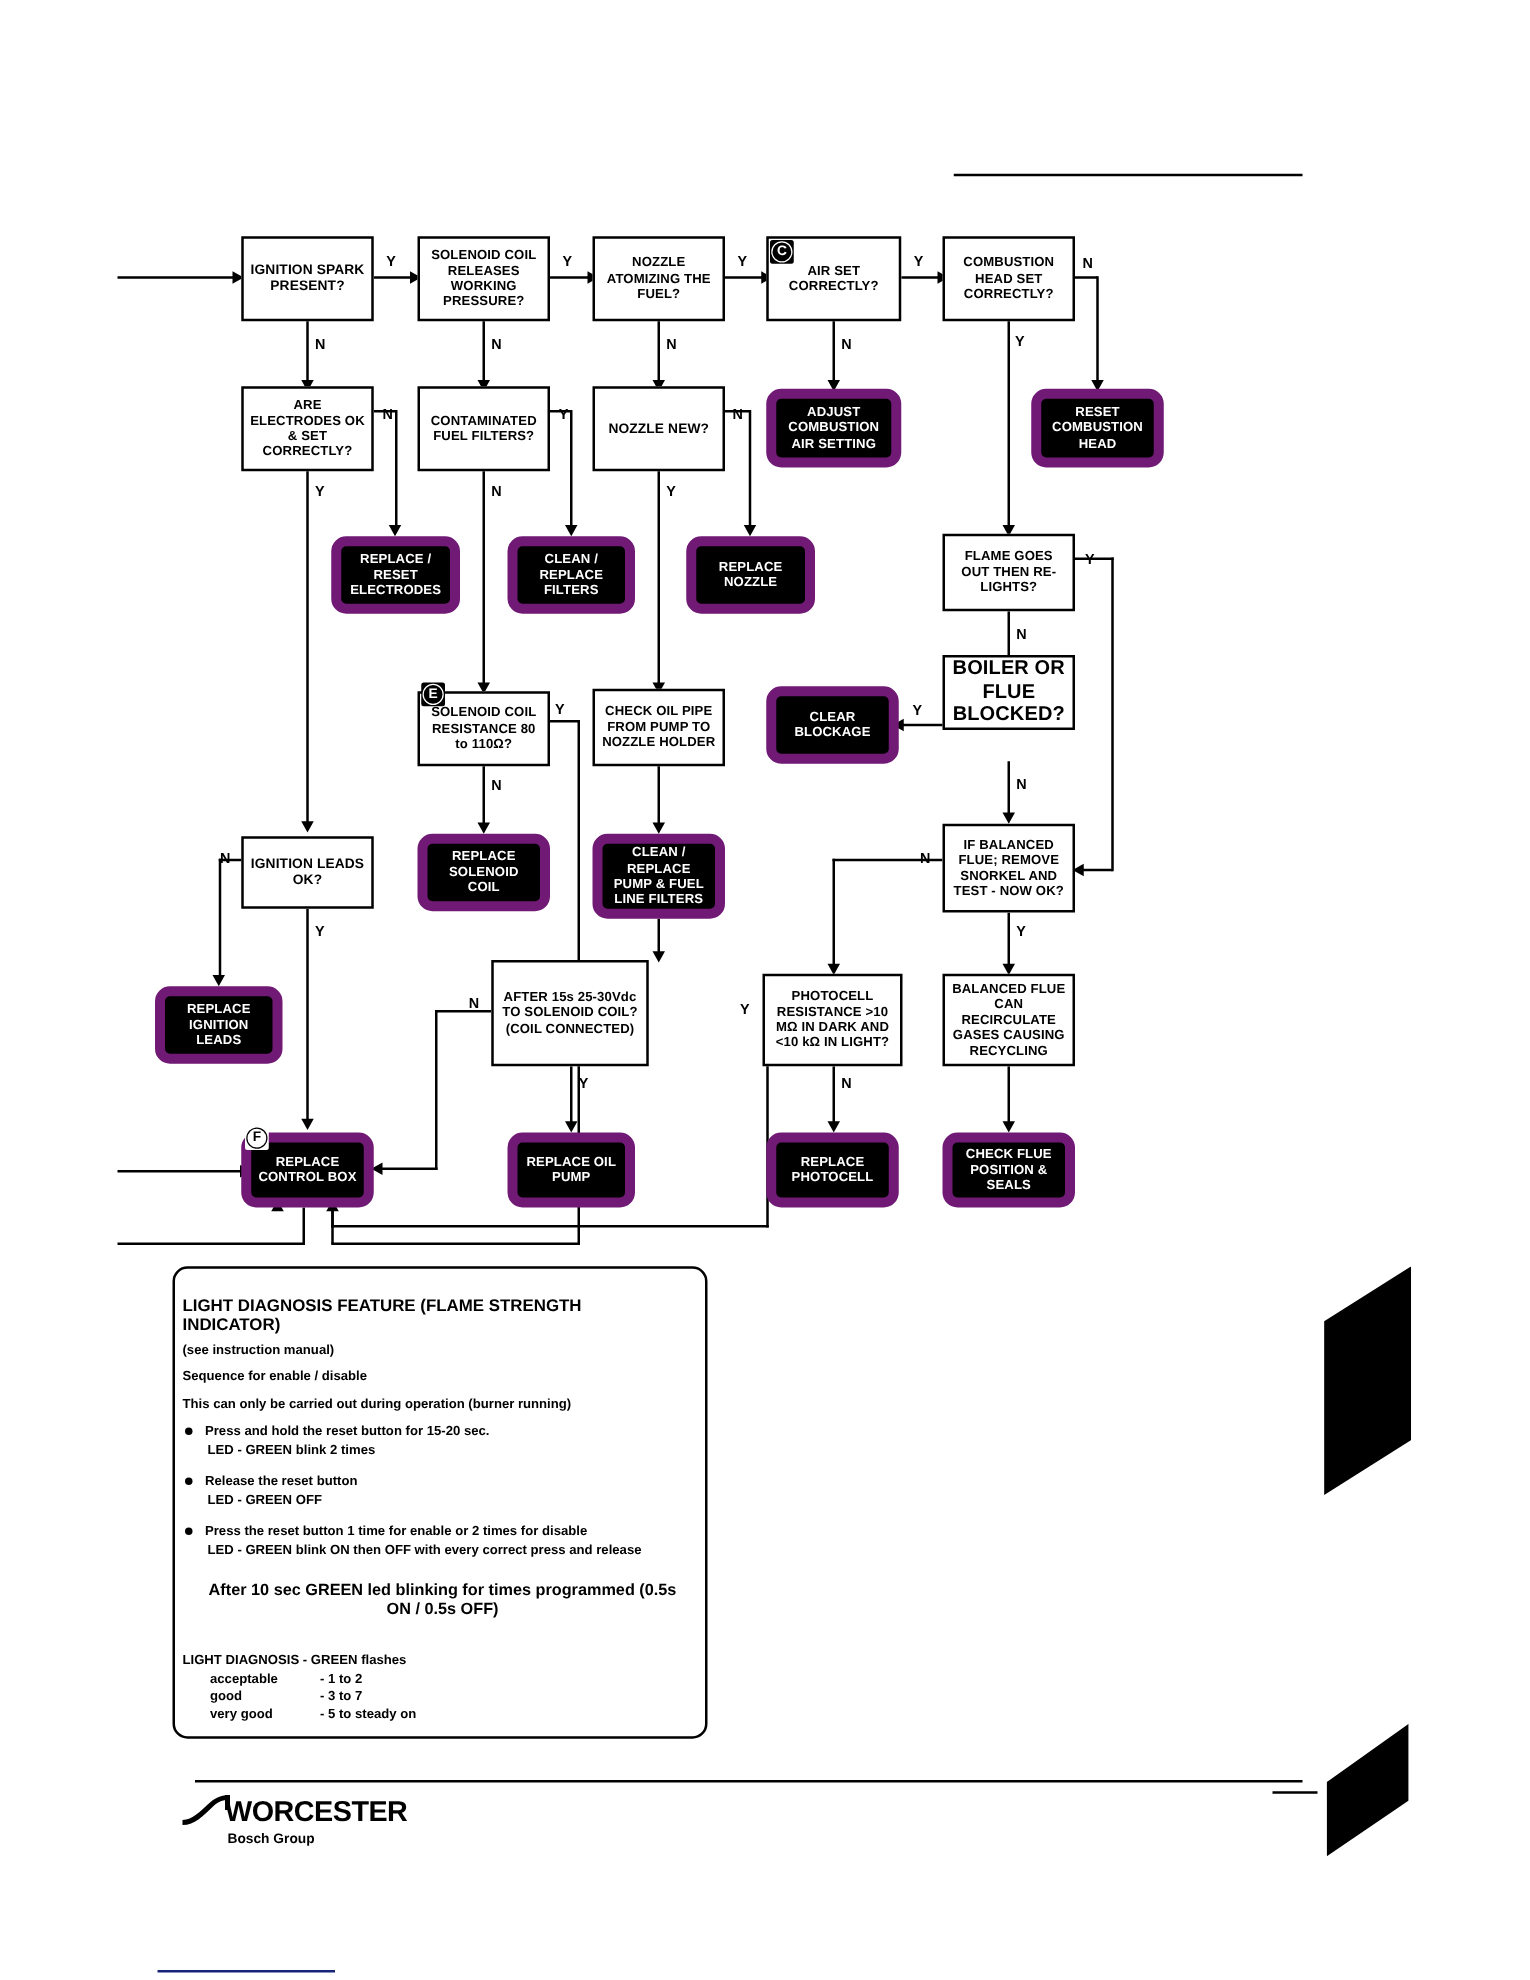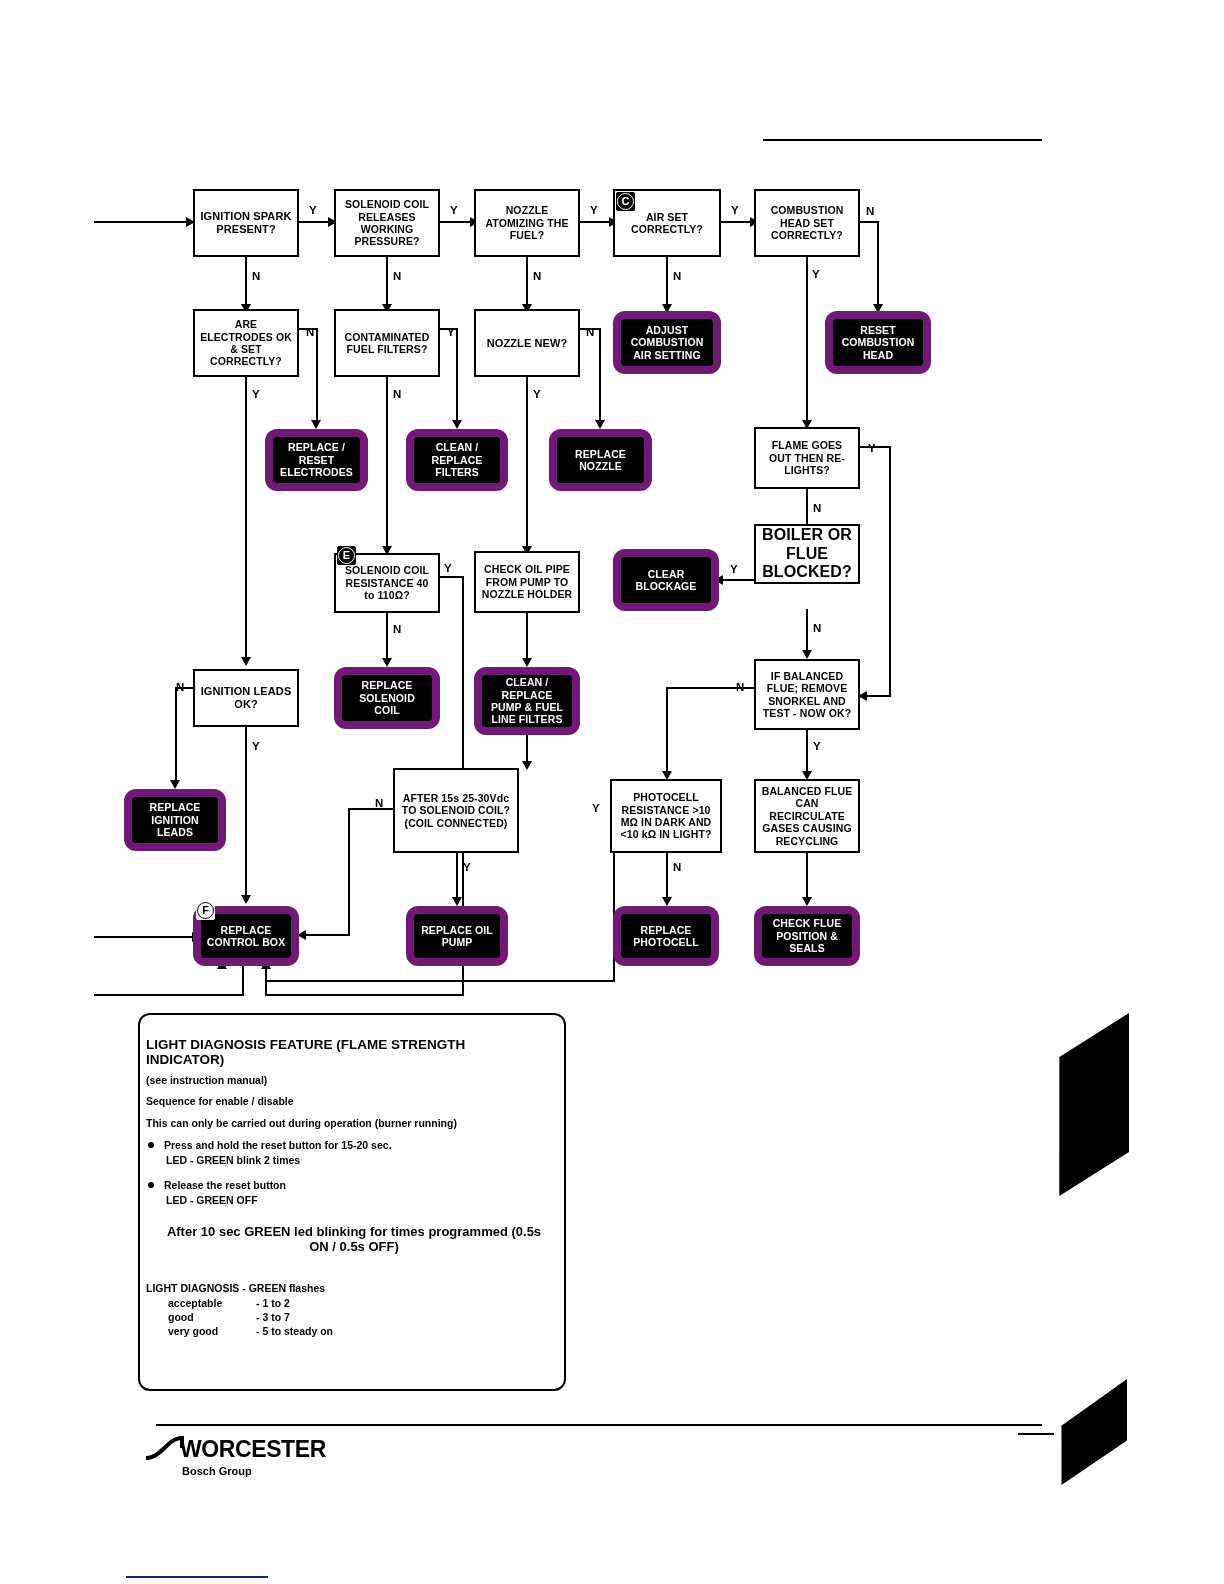--- a/index.html
+++ b/index.html
@@ -301,21 +301,21 @@
 
   <div class="node action" style="left:549px;top:429px;width:103px;height:62px;font-size:10.5px;">
     <span class="txt">REPLACE NOZZLE</span>
   </div>
 
   <div class="node decision" style="left:754px;top:427px;width:106px;height:62px;font-size:10.5px;">
     <span class="txt">FLAME GOES OUT THEN RE-LIGHTS?</span>
   </div>
 
   <div class="node decision" style="left:334px;top:553px;width:106px;height:60px;font-size:10.5px;">
-    <span class="txt">SOLENOID COIL RESISTANCE 40 to 110Ω?</span>
+    <span class="txt">SOLENOID COIL RESISTANCE 80 to 110Ω?</span>
   </div>
   <div class="tag" style="left:337px;top:546px;">
     <span>E</span>
   </div>
 
   <div class="node decision" style="left:474px;top:551px;width:106px;height:62px;font-size:10.5px;">
     <span class="txt">CHECK OIL PIPE FROM PUMP TO NOZZLE HOLDER</span>
   </div>
 
   <div class="node action" style="left:613px;top:549px;width:106px;height:62px;font-size:10.5px;">
@@ -424,20 +424,25 @@
     <ul class="ip-bullets">
       <li>
         <span class="dot"></span>
         <span>Press and hold the reset button for 15-20 sec.</span>
         <span class="l2">LED - GREEN blink 2 times</span>
       </li>
       <li>
         <span class="dot"></span>
         <span>Release the reset button</span>
         <span class="l2">LED - GREEN OFF</span>
+      </li>
+      <li>
+        <span class="dot"></span>
+        <span>Press the reset button 1 time for enable or 2 times for disable</span>
+        <span class="l2">LED - GREEN blink ON then OFF with every correct press and release</span>
       </li>
     </ul>
 
     <div class="ip-after">After 10 sec GREEN led blinking for times programmed (0.5s ON /  0.5s OFF)</div>
 
     <div class="ip-diag-h">LIGHT DIAGNOSIS  - GREEN flashes</div>
     <div class="ip-diag-row">
       <span class="k">acceptable</span>
       <span class="v">-  1 to 2</span>
     </div>

